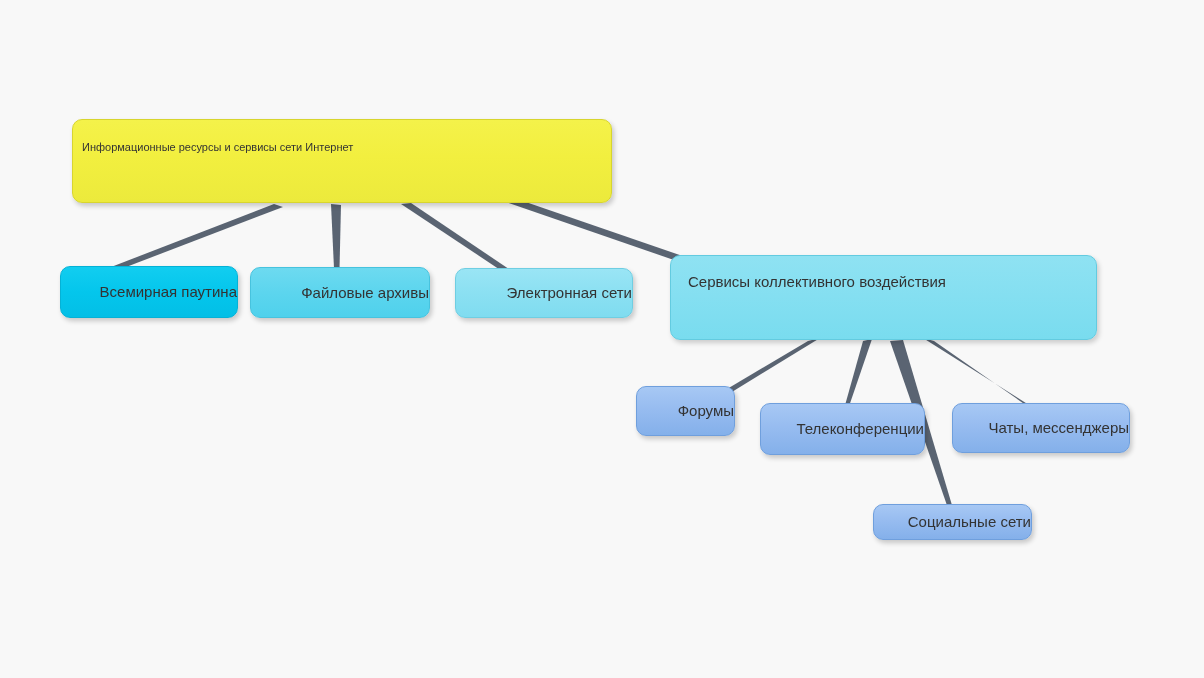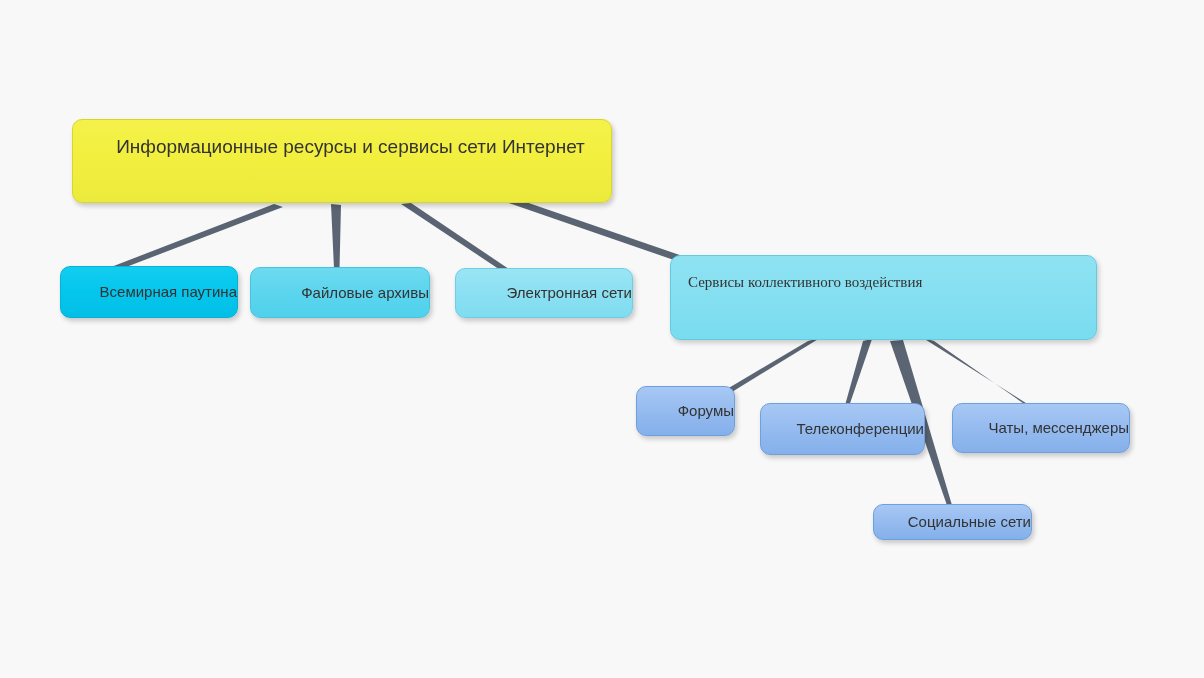--- a/index.html
+++ b/index.html
@@ -43,30 +43,29 @@
     line-height: 18px;
   }
   
   .n-root {
     background: linear-gradient(180deg, #f4f24a 0%, #f2ef3f 45%, #ecea3c 100%);
     border: 1px solid #d8d52e;
     box-shadow: 2px 3px 5px rgba(0,0,0,0.20);
   }
   .n-root .label {
     top: 18px;
-    left: 17px;
-    text-align: center;
-    font-size: 19px;
+    left: 9px;
+    text-align: left;
+    font-size: 11px;
   }
   
   .n-branch {
     background: linear-gradient(180deg, #8fe2f2 0%, #84dff1 50%, #79dcef 100%);
     border: 1px solid #63cbe0;
     box-shadow: 2px 3px 5px rgba(0,0,0,0.18);
-    font-family: Liberation Serif, serif;
   }
   .n-branch .label {
     top: 17px;
     left: 17px;
     text-align: left;
     font-size: 15px;
   }
   
   .n-leaf .label {
     top: 50%;

